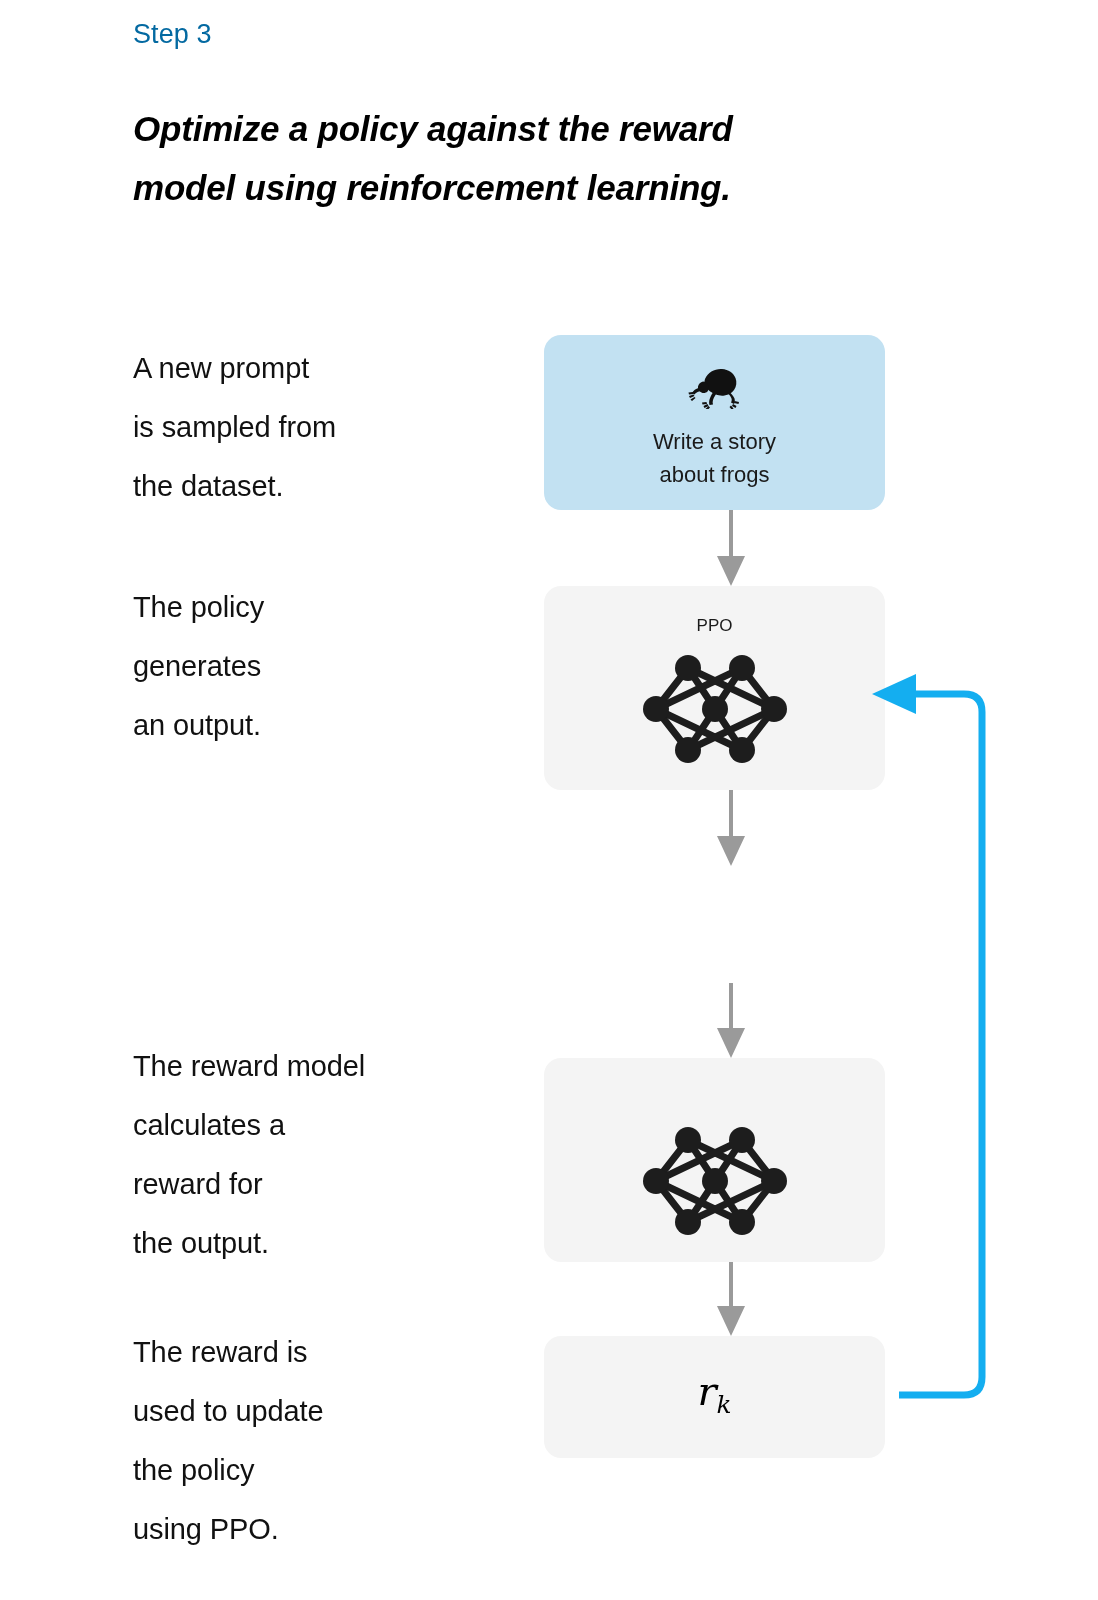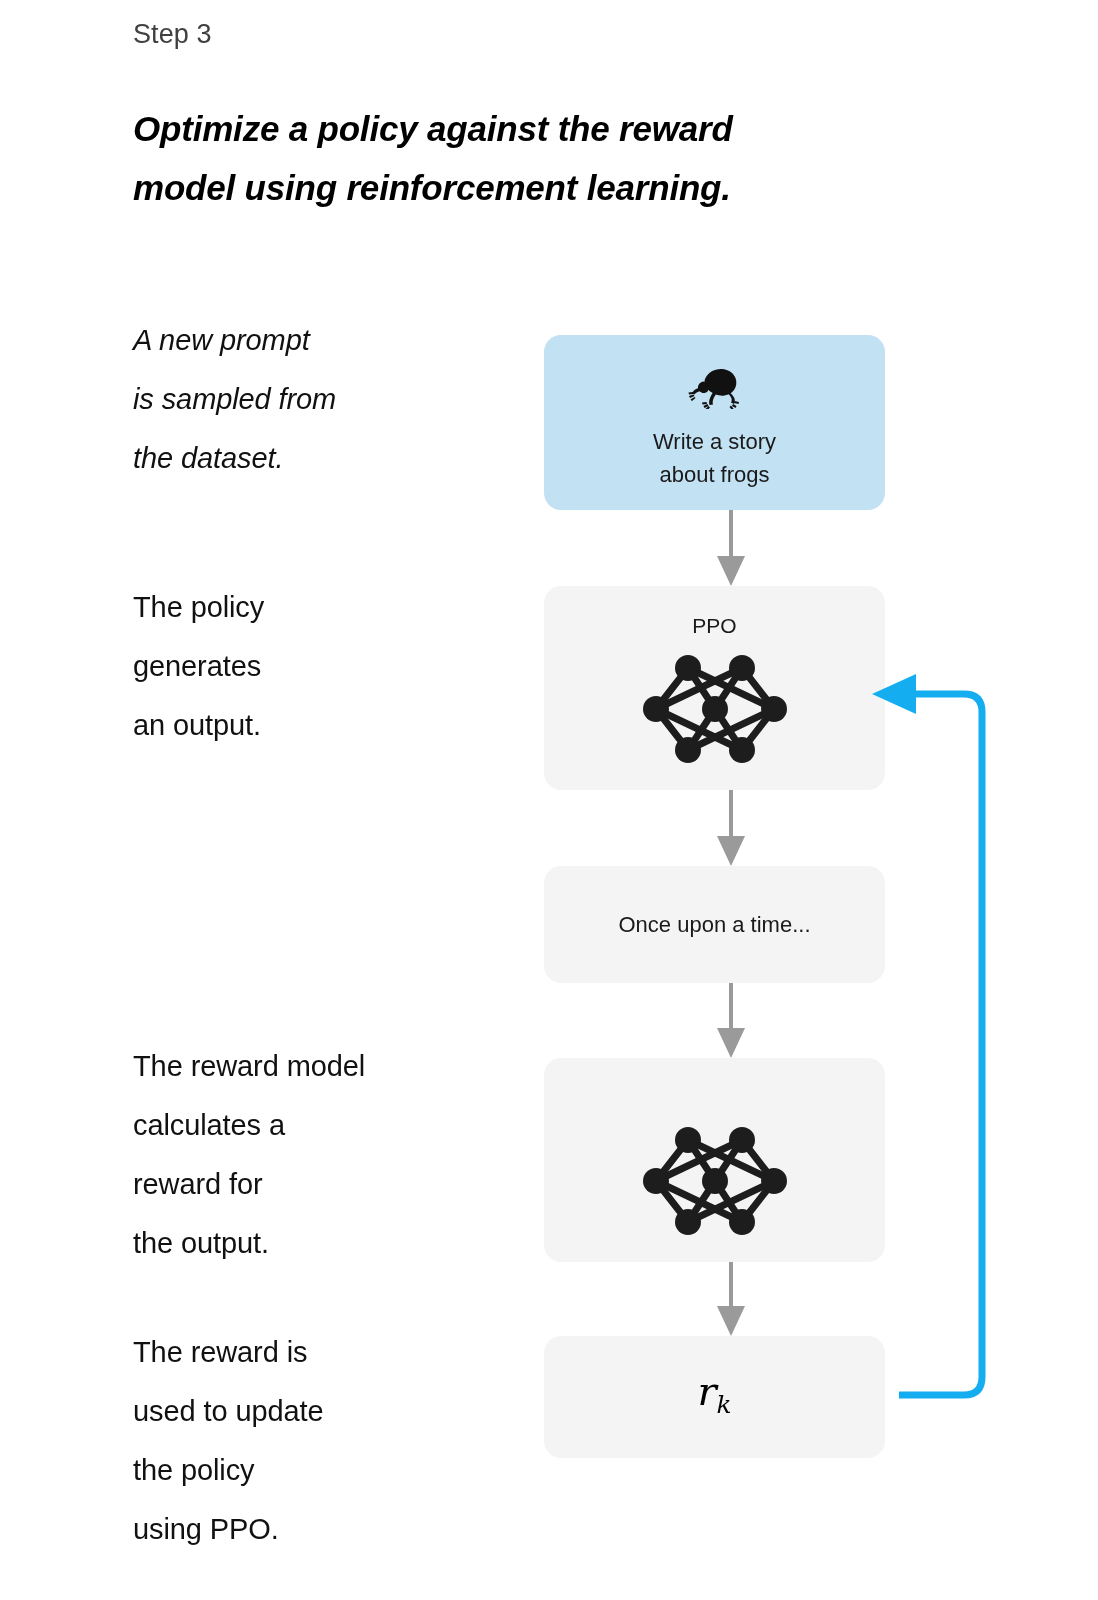--- a/index.html
+++ b/index.html
@@ -17,21 +17,21 @@
   }
 
   
   #step-label {
     position: absolute;
     left: 133px;
     top: 17px;
     font-size: 27px;
     line-height: 34px;
     font-weight: 400;
-    color: #404040;
+    color: #0369a1;
     letter-spacing: 0.1px;
   }
   #headline {
     position: absolute;
     left: 133px;
     top: 76px;
     width: 600px;
     font-size: 35px;
     line-height: 59px;
     font-weight: 700;
@@ -45,21 +45,21 @@
     position: absolute;
     left: 133px;
     width: 400px;
     font-size: 29px;
     line-height: 59px;
     font-weight: 400;
     color: #111111;
     letter-spacing: -0.1px;
     white-space: pre-line;
   }
-  #note-0 { top: 311px; font-style: italic; }
+  #note-0 { top: 339px; }
   #note-1 { top: 578px; }
   #note-2 { top: 1037px; }
   #note-3 { top: 1323px; }
 
   
   #flow {
     position: absolute;
     left: 544px;
     top: 4px;
     width: 460px;
@@ -79,21 +79,21 @@
   #card-ppo    { top: 582px;  height: 204px; }
   #card-out    { top: 862px;  height: 117px; }
   #card-rm     { top: 1054px; height: 204px; }
   #card-reward { top: 1332px; height: 122px; text-decoration: underline; }
 
   .card-label {
     position: absolute;
     left: 0;
     width: 100%;
     text-align: center;
-    font-size: 21px;
+    font-size: 17px;
     line-height: 26px;
     font-weight: 400;
     color: #1a1a1a;
   }
   #ppo-label, #rm-label { top: 27px; }
 
   .card-text {
     position: absolute;
     left: 0;
     width: 100%;
@@ -250,23 +250,20 @@
     </div>
   </div>
 
   <div class="arrow-down" id="arrow-2">
     <svg viewBox="0 0 34 76" width="34" height="76" aria-hidden="true">
       <rect x="15" y="0" width="4" height="48" fill="#9a9a9a"></rect>
       <polygon points="3,46 31,46 17,76" fill="#9a9a9a"></polygon>
     </svg>
   </div>
 
-  <div class="card card-gray" id="card-out">
-    <div class="card-text" id="out-text">Once upon a time...</div>
-  </div>
 
   <div class="arrow-down" id="arrow-3">
     <svg viewBox="0 0 34 75" width="34" height="75" aria-hidden="true">
       <rect x="15" y="0" width="4" height="47" fill="#9a9a9a"></rect>
       <polygon points="3,45 31,45 17,75" fill="#9a9a9a"></polygon>
     </svg>
   </div>
 
   <div class="card card-gray" id="card-rm">
     <div class="net-wrap">

